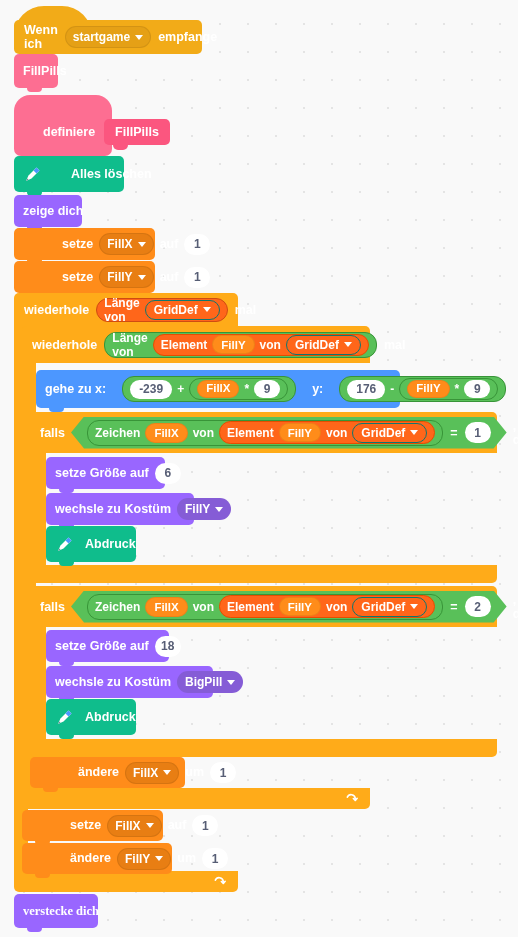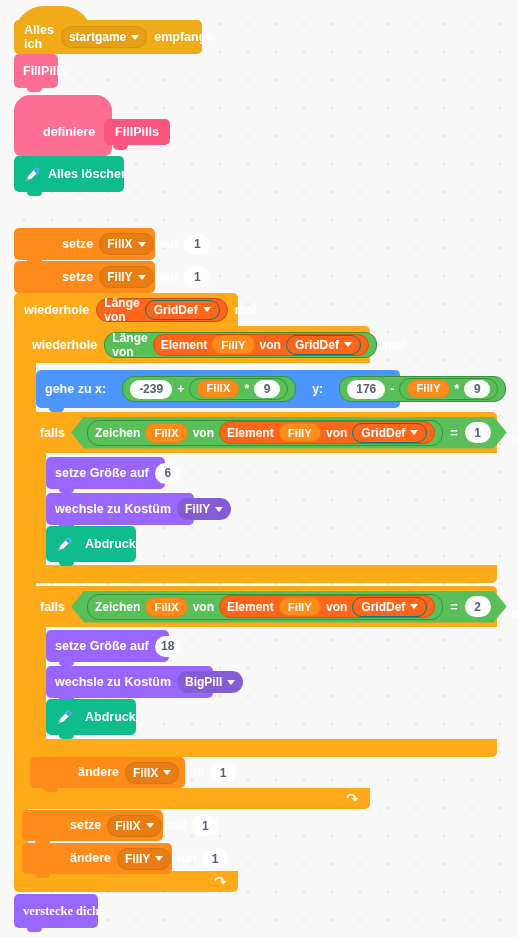--- a/index.html
+++ b/index.html
@@ -115,51 +115,54 @@
     box-sizing:border-box;
   }
 </style>
 </head>
 <body>
 
 <div id="canvas">
 
   <div class="hat" style="left:14px;top:20px;width:188px;height:34px;">
     <div class="row">
-      <span class="lbl">Alles ich</span>
+      <span class="lbl">Wenn ich</span>
       <span class="dd ev">
         <span>startgame</span>
         <span class="caret"></span>
       </span>
       <span class="lbl">empfange</span>
     </div>
   </div>
 
   <div class="blk c-my notch" style="left:14px;top:54px;width:44px;height:34px;background:#fd6e92;">
     <span class="lbl">FillPills</span>
   </div>
 
   <div class="defhat" style="left:14px;top:108px;width:98px;height:48px;">
     <div class="row">
       <span class="lbl">definiere</span>
       <span class="protoblk">FillPills</span>
     </div>
   </div>
 
-  <div class="blk c-pen notch" style="left:14px;top:156px;width:110px;height:36px;background:#0fbd8c;padding-left:8px;gap:4px;">
+  <div class="blk c-pen notch" style="left:14px;top:156px;width:110px;height:36px;background:#0fbd8c;padding-left:8px;gap:27px;">
     <span class="penicon">
       <svg width="22" height="22" viewBox="0 0 22 22">
         <path d="M4 18 L6.5 12.5 L14.5 4.5 L17.5 7.5 L9.5 15.5 Z" fill="#fff"></path>
         <path d="M11.5 7.5 L14.5 4.5 L17.5 7.5 L14.5 10.5 Z" fill="#4c97ff"></path>
         <path d="M4 18 L6.5 16.2 L5.8 15.5 Z" fill="#575e75"></path>
       </svg>
     </span>
     <span class="lbl">Alles löschen</span>
   </div>
 
+  <div class="blk c-look notch" style="left:14px;top:195px;width:68px;height:32px;background:#9966ff;">
+    <span class="lbl">zeige dich</span>
+  </div>
 
   <div class="blk c-var notch" style="left:14px;top:228px;width:141px;height:32px;background:#ff8c1a;">
     <span class="lbl">setze</span>
     <span class="dd var">
       <span>FillX</span>
       <span class="caret"></span>
     </span>
     <span class="lbl">auf</span>
     <span class="rep num">1</span>
   </div>

